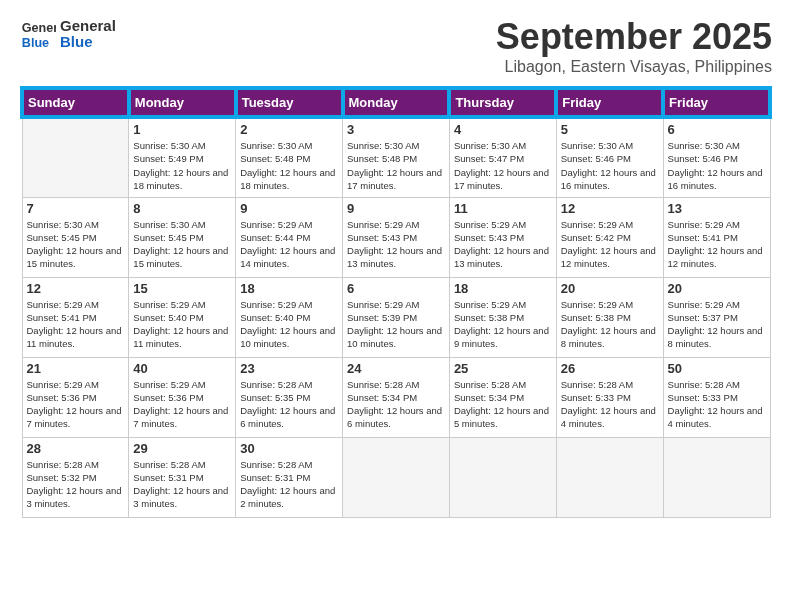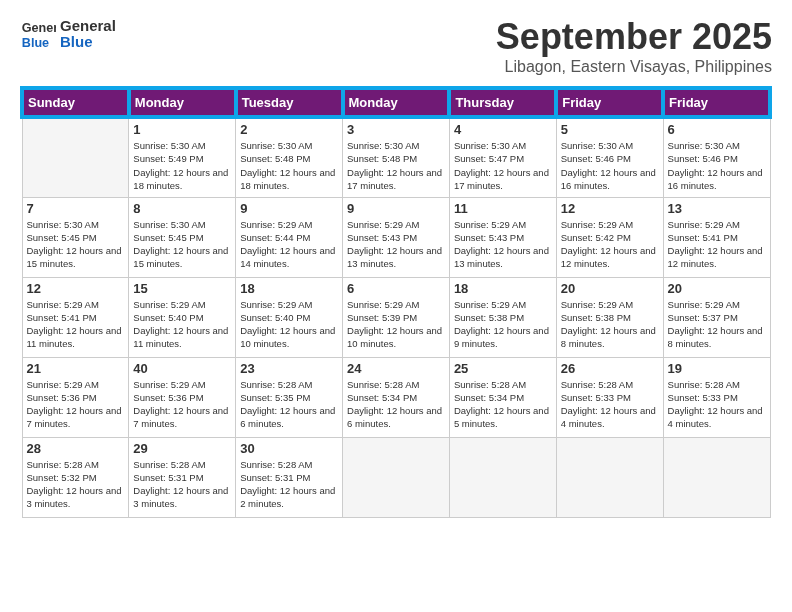--- a/index.html
+++ b/index.html
@@ -273,21 +273,21 @@
           Sunrise: 5:28 AM<br>Sunset: 5:34 PM<br>Daylight: 12 hours and 5 minutes.
         </div>
           </td>
           <td>
             <div class="day-number">26</div>
         <div class="day-info">
           Sunrise: 5:28 AM<br>Sunset: 5:33 PM<br>Daylight: 12 hours and 4 minutes.
         </div>
           </td>
           <td>
-            <div class="day-number">19</div>
+            <div class="day-number">50</div>
         <div class="day-info">
           Sunrise: 5:28 AM<br>Sunset: 5:33 PM<br>Daylight: 12 hours and 4 minutes.
         </div>
           </td>
         </tr>
         <tr>
           <td>
             <div class="day-number">28</div>
         <div class="day-info">
           Sunrise: 5:28 AM<br>Sunset: 5:32 PM<br>Daylight: 12 hours and 3 minutes.

